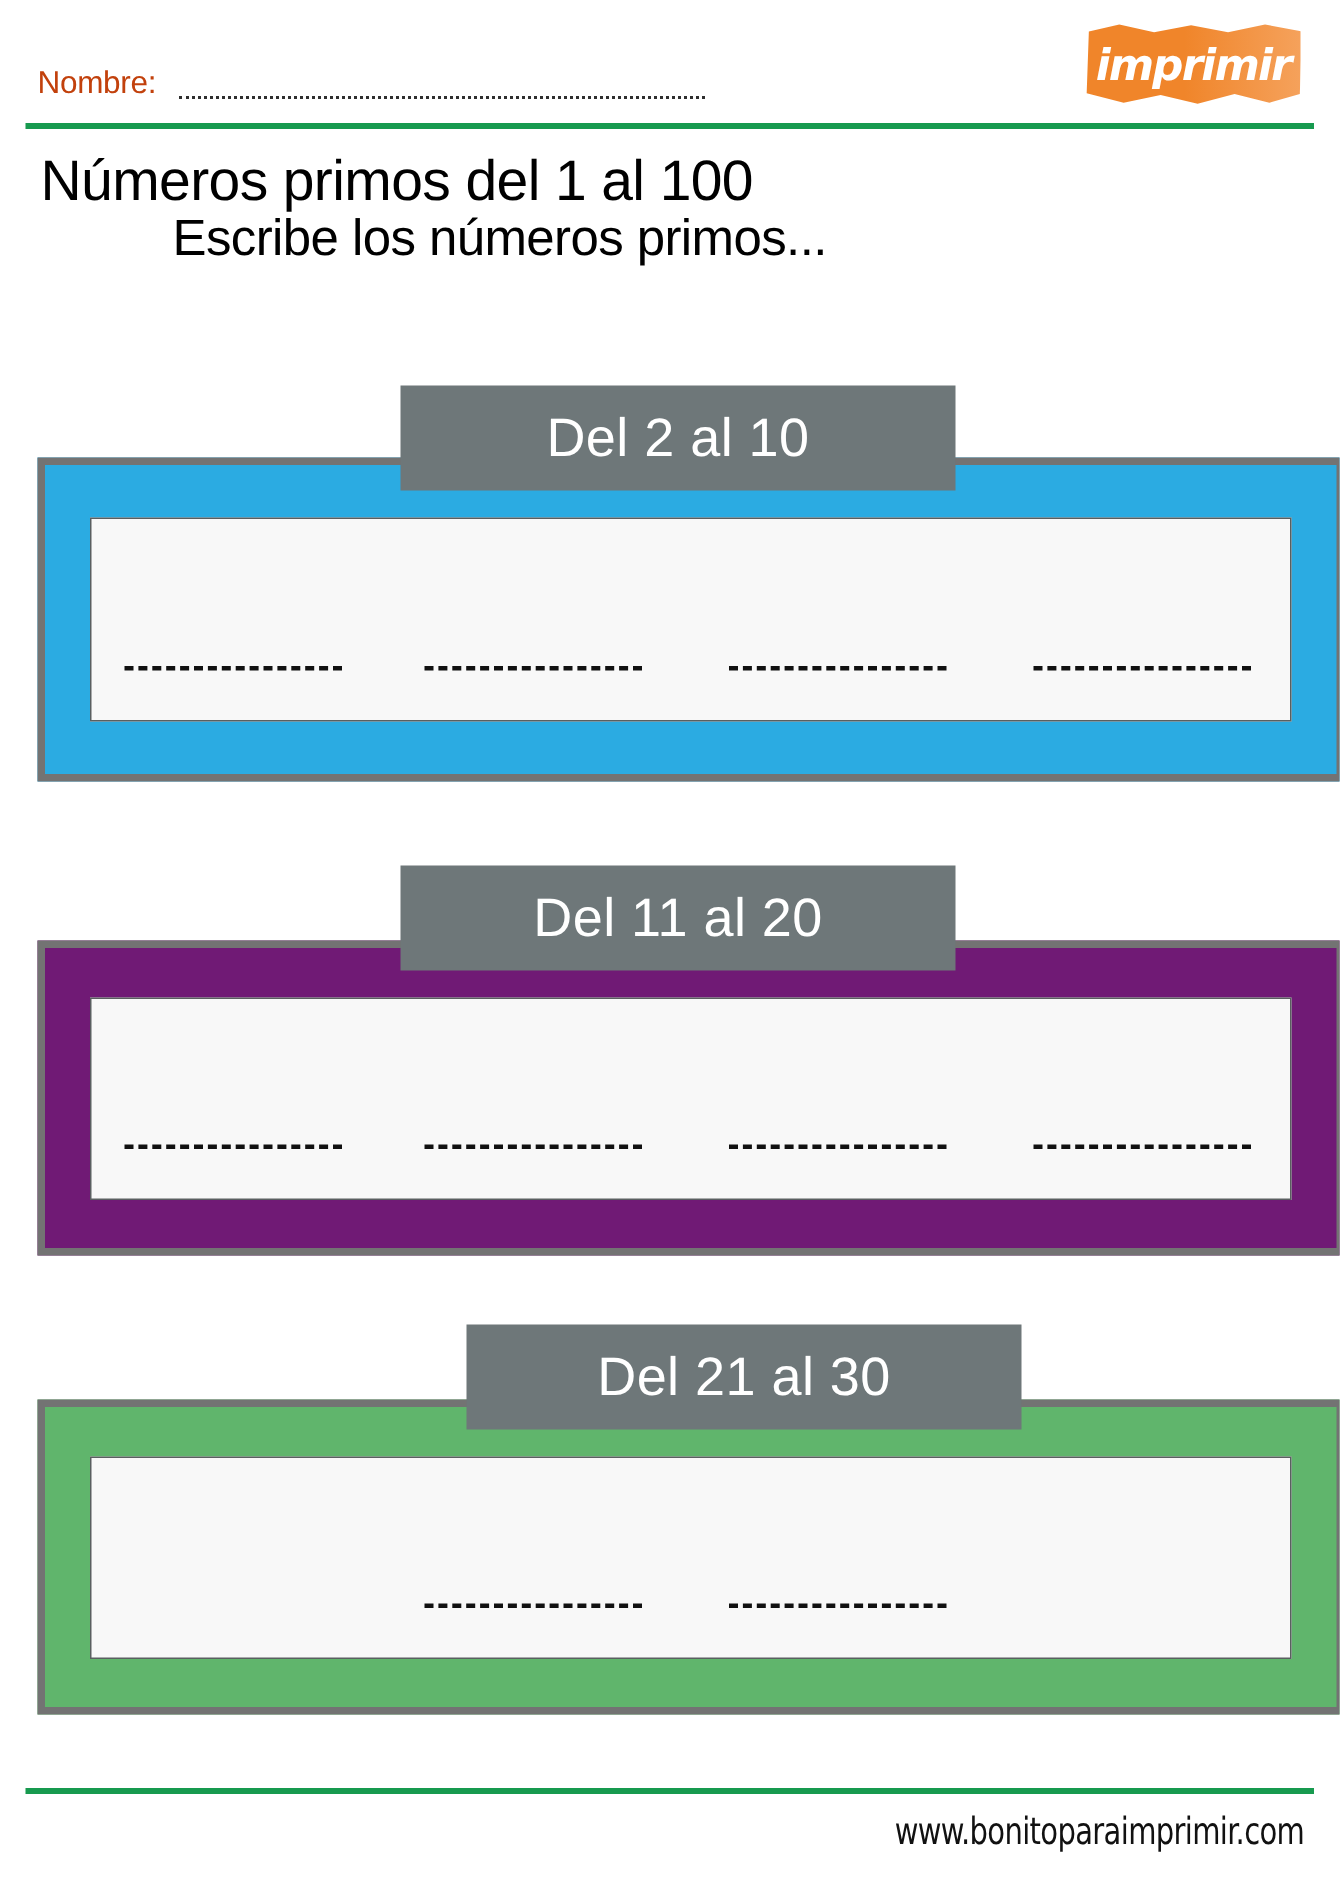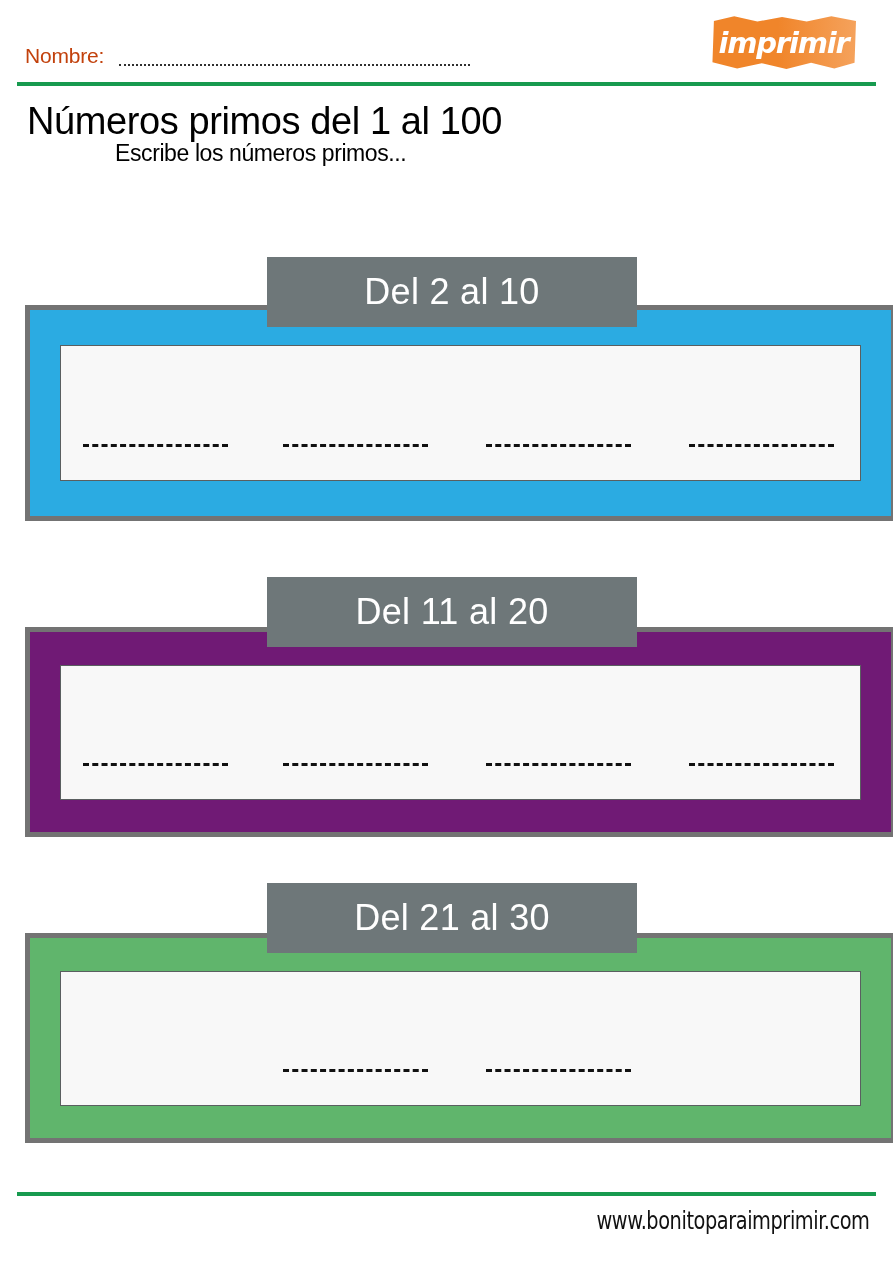--- a/index.html
+++ b/index.html
@@ -70,21 +70,21 @@
     left: 0px; width: 113px;
     background: #3aa745;
     clip-path: polygon(1% 16%, 14% 6%, 30% 13%, 48% 4%, 66% 12%, 84% 5%, 100% 14%, 99% 82%, 84% 93%, 68% 84%, 50% 95%, 32% 85%, 15% 94%, 2% 84%);
   }
   .logo-seg.s2 {
     left: 107px; width: 95px;
     background: #e8197f;
     clip-path: polygon(2% 10%, 18% 3%, 36% 12%, 54% 4%, 72% 13%, 90% 5%, 100% 13%, 99% 85%, 82% 95%, 64% 85%, 46% 96%, 28% 86%, 12% 95%, 1% 84%);
   }
   .logo-seg.s3 {
-    left: 184px; width: 145px;
+    left: 196px; width: 145px;
     background: #f0852a;
     clip-path: polygon(2% 12%, 16% 4%, 32% 13%, 49% 5%, 66% 13%, 83% 4%, 100% 12%, 99% 84%, 85% 94%, 69% 84%, 52% 95%, 35% 85%, 18% 94%, 1% 83%);
   }
   .logo-seg.s3 { background: linear-gradient(90deg,#f0852a 0%,#f0852a 46%,#f5a25c 100%); }
 
   .rule-top {
     position: absolute;
     left: 17px;
     top: 82px;
     width: 859px;
@@ -104,21 +104,21 @@
     left: 27px;
     top: 0px;
     font-size: 38px;
     letter-spacing: -0.4px;
     white-space: nowrap;
   }
   .title-line2 {
     position: absolute;
     left: 115px;
     top: 40px;
-    font-size: 23px;
+    font-size: 34px;
     letter-spacing: -0.4px;
     white-space: nowrap;
   }
 
   
   .block {
     position: absolute;
     left: 25px;
     width: 871px;
     box-sizing: border-box;
@@ -237,21 +237,21 @@
     <div class="lines">
       <div class="ans-line slot1"></div>
       <div class="ans-line slot2"></div>
       <div class="ans-line slot3"></div>
       <div class="ans-line slot4"></div>
     </div>
   </div>
 </div>
 
 <div class="block block-b3" style="background: rgb(96, 181, 108);">
-  <div class="tab" style="background: rgb(110, 119, 121);">Del 21 al 30</div>
+  <div class="tab" style="background: rgb(110, 119, 121); margin-left: 44px;">Del 21 al 30</div>
   <div class="panel">
     <div class="lines">
 
       <div class="ans-line slot2"></div>
       <div class="ans-line slot3"></div>
 
     </div>
   </div>
 </div>
 

